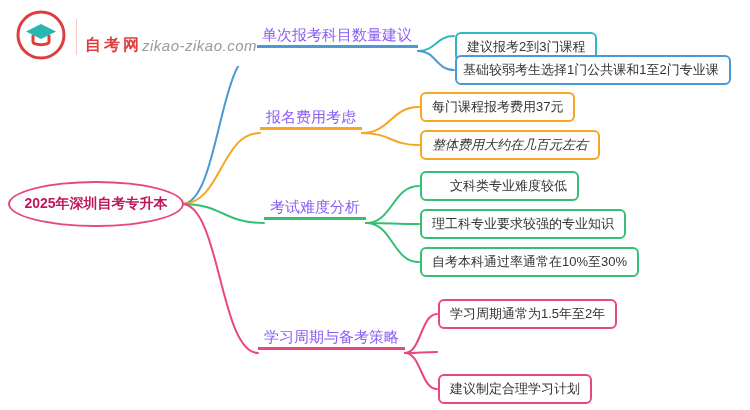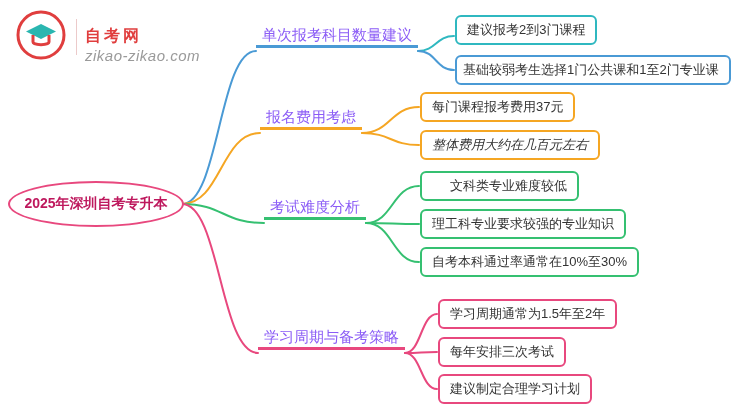--- a/index.html
+++ b/index.html
@@ -24,34 +24,34 @@
   }
   .branch-label[data-branch="0"] { left:256px; top:22px; }
   .branch-label[data-branch="1"] { left:260px; top:104px; }
   .branch-label[data-branch="2"] { left:264px; top:194px; }
   .branch-label[data-branch="3"] { left:258px; top:324px; }
 
   .leaf {
     padding:4px 10px; font-size:13px; color:#333;
     border:2px solid #999; border-radius:6px; white-space:nowrap; background:#fff;
   }
-  .leaf[data-leaf="0-0"] { left:455px; top:15px;text-align:right; }
+  .leaf[data-leaf="0-0"] { left:455px; top:32px;text-align:right; }
   .leaf[data-leaf="0-1"] { left:455px; top:55px; }
   .leaf[data-leaf="1-0"] { left:420px; top:92px; }
   .leaf[data-leaf="1-1"] { left:420px; top:130px; }
   .leaf[data-leaf="2-0"] { left:420px; top:171px;padding-left:28px; }
   .leaf[data-leaf="2-1"] { left:420px; top:209px; }
   .leaf[data-leaf="2-2"] { left:420px; top:247px; }
   .leaf[data-leaf="3-0"] { left:438px; top:299px; }
   .leaf[data-leaf="3-1"] { left:438px; top:337px; }
   .leaf[data-leaf="3-2"] { left:438px; top:374px; }
 
   .logo { position:absolute; left:14px; top:8px; display:flex; align-items:center; gap:8px; z-index:3; background:#fff; }
   .logo-divider { width:1px; height:36px; background:#eccaca; }
-  .logo-text { display:flex; flex-direction:column;margin-top:16px; }
+  .logo-text { display:flex; flex-direction:row;margin-top:16px; }
   .logo-text .name { color:#e03e3e; font-size:16px; font-weight:bold; letter-spacing:3px; line-height:1.2; }
   .logo-text .url  { color:#9a9a9a; font-size:15px; margin-top:2px; letter-spacing:0.5px;font-style:italic; }
 </style>
 </head>
 <body>
 
 <div id="canvas">
 
   <svg id="connectors">
       <path d="M 182 204 C 219 204, 219 51, 256 51" stroke="#4a9ad5" fill="none" stroke-width="2" stroke-linecap="round"></path>
@@ -96,16 +96,15 @@
   <div class="node leaf" data-leaf="0-1" style="border-color: rgb(74, 154, 213); padding-left: 6px;">基础较弱考生选择1门公共课和1至2门专业课</div>
 
   <div class="node leaf" data-leaf="1-0" style="border-color: rgb(245, 166, 35);">每门课程报考费用37元</div>
   <div class="node leaf" data-leaf="1-1" style="border-color: rgb(245, 166, 35); font-style: italic;">整体费用大约在几百元左右</div>
 
   <div class="node leaf" data-leaf="2-0" style="border-color: rgb(53, 192, 113);">文科类专业难度较低</div>
   <div class="node leaf" data-leaf="2-1" style="border-color: rgb(53, 192, 113);">理工科专业要求较强的专业知识</div>
   <div class="node leaf" data-leaf="2-2" style="border-color: rgb(53, 192, 113);">自考本科通过率通常在10%至30%</div>
 
   <div class="node leaf" data-leaf="3-0" style="border-color: rgb(232, 72, 126);">学习周期通常为1.5年至2年</div>
-  <div class="node leaf" data-leaf="3-1" style="border-color: rgb(232, 72, 126);">每年安排三次考试</div>
   <div class="node leaf" data-leaf="3-2" style="border-color: rgb(232, 72, 126);">建议制定合理学习计划</div>
 
 </div>
 
 </body></html>

